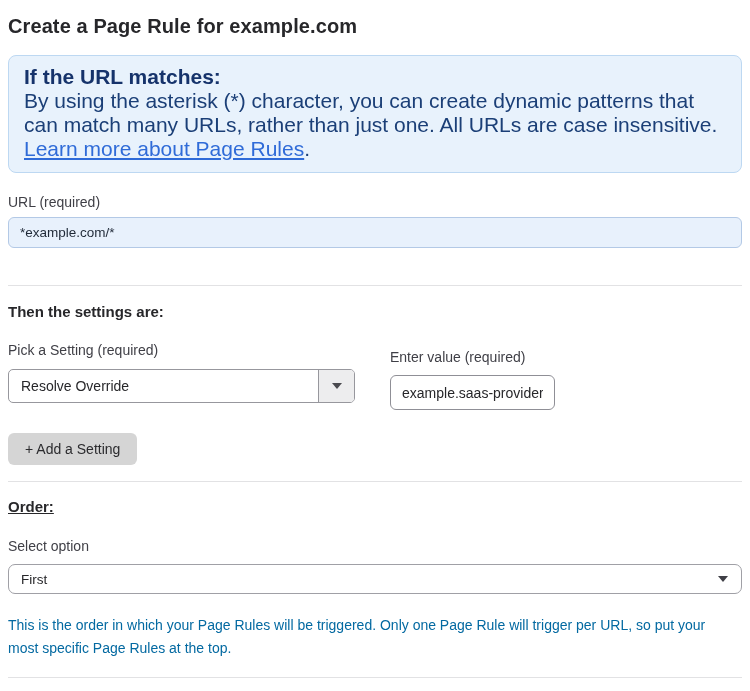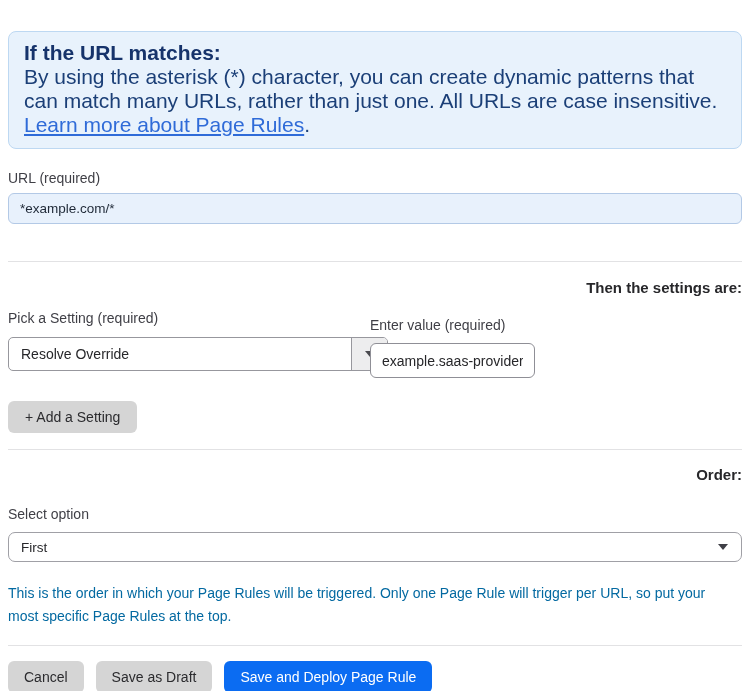--- a/index.html
+++ b/index.html
@@ -49,33 +49,33 @@
     font-size: 13.5px; color: #1f2937;
     outline: none;
   }
 
   .divider { border: none; border-top: 1px solid #e2e2e4; height: 0; }
   .divider-1 { margin-top: 37px; }
   .divider-2 { margin-top: 16px; }
   .divider-3 { margin-top: 18px; }
 
   .section-heading {
-    font-size: 15px; font-weight: 700; color: #27272a; line-height: 18px; text-align: right;
+    font-size: 15px; font-weight: 700; color: #27272a; line-height: 18px;
   }
   .settings-heading { margin-top: 17px; }
-  .order-heading { margin-top: 16px; }
-
-  .settings-row { display: flex; margin-top: 13px; }
+  .order-heading { margin-top: 16px; text-decoration: underline; }
+
+  .settings-row { display: flex; margin-top: 21px; gap: 20px; }
   .setting-col { width: 362px; }
   .value-col { margin-top: 7px; }
 
   
   .dropdown {
     margin-top: 10px;
-    width: 380px; height: 34px;
+    width: 347px; height: 34px;
     background: #ffffff;
     border: 1px solid #97979d;
     border-radius: 5px;
     display: flex; align-items: stretch;
     cursor: pointer;
   }
   .dropdown-value {
     flex: 1; display: flex; align-items: center;
     padding: 0 12px; font-size: 14px; color: #27272a;
     white-space: nowrap; overflow: hidden;
@@ -152,20 +152,21 @@
     display: inline-flex; align-items: center; justify-content: center;
   }
   .btn-gray { background: #d5d5d5; color: #2b2b2e; }
   .btn-blue { background: #0b6cf2; color: #ffffff; }
 </style>
 </head>
 <body>
 
 <div class="container">
 
+  <h1 class="page-title">Create a Page Rule for example.com</h1>
 
   <div class="info-box">
     <div class="info-heading">If the URL matches:</div>
     <div class="info-body">By using the asterisk (*) character, you can create dynamic patterns that can match many URLs, rather than just one. All URLs are case insensitive.</div>
     <div>
       <a class="info-link">Learn more about Page Rules</a><span class="info-link-suffix">.</span>
     </div>
   </div>
 
   <div class="field-label url-label">URL (required)</div>

